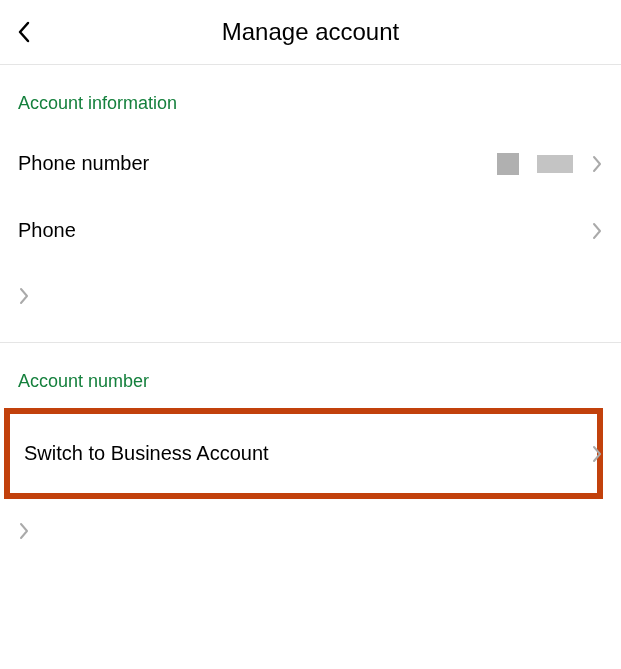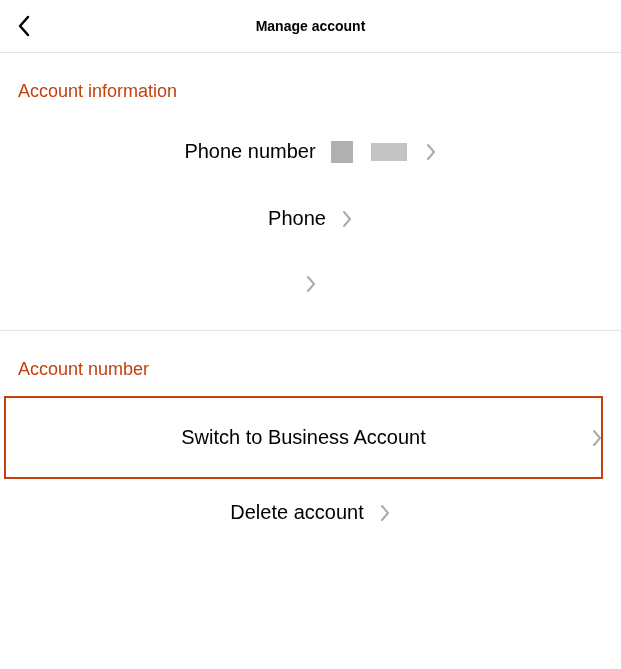--- a/index.html
+++ b/index.html
@@ -24,34 +24,34 @@
     .back-button {
       position: absolute;
       left: 16px;
       cursor: pointer;
       display: flex;
       align-items: center;
     }
     .header-title {
       flex: 1;
       text-align: center;
-      font-size: 14px;
-      font-weight: 700;
+      font-size: 24px;
+      font-weight: 400;
       color: #000;
     }
     .section-header {
       padding: 28px 18px 16px 18px;
       font-size: 18px;
-      color: #c2410c;
+      color: #15803d;
       font-weight: 400;
     }
     .list-item {
       display: flex;
       align-items: center;
-      justify-content: center;
+      justify-content: space-between;
       padding: 22px 18px;
       cursor: pointer;
       gap: 15px;
     }
     .list-item-label {
       font-size: 20px;
       color: #000;
       font-weight: 400;
     }
     .list-item-right {
@@ -78,21 +78,21 @@
       width: 22px;
       height: 22px;
       background: #b0b0b0;
     }
     .redacted-box-2 {
       width: 36px;
       height: 18px;
       background: #c4c4c4;
     }
     .highlight-box {
-      border: 2px solid #c2410c;
+      border: 6px solid #c2410c;
       margin: 0 18px 0 4px;
     }
     .highlight-box .list-item {
       padding: 28px 14px;
     }
     .highlight-container {
       position: relative;
     }
     .highlight-chevron {
       position: absolute;
@@ -162,21 +162,20 @@
     </div>
   </div>
   <span class="chevron highlight-chevron">
     <svg width="12" height="20" viewBox="0 0 12 20" fill="none">
       <path d="M3 3 L9 10 L3 17" stroke="#aaaaaa" stroke-width="2" stroke-linecap="round" stroke-linejoin="round"></path>
     </svg>
   </span>
 </div>
 
 <div class="list-item">
-  <span class="list-item-label">Delete account</span>
   <div class="list-item-right">
     <span class="chevron">
       <svg width="12" height="20" viewBox="0 0 12 20" fill="none">
         <path d="M3 3 L9 10 L3 17" stroke="#aaaaaa" stroke-width="2" stroke-linecap="round" stroke-linejoin="round"></path>
       </svg>
     </span>
   </div>
 </div>
 
 </body></html>

